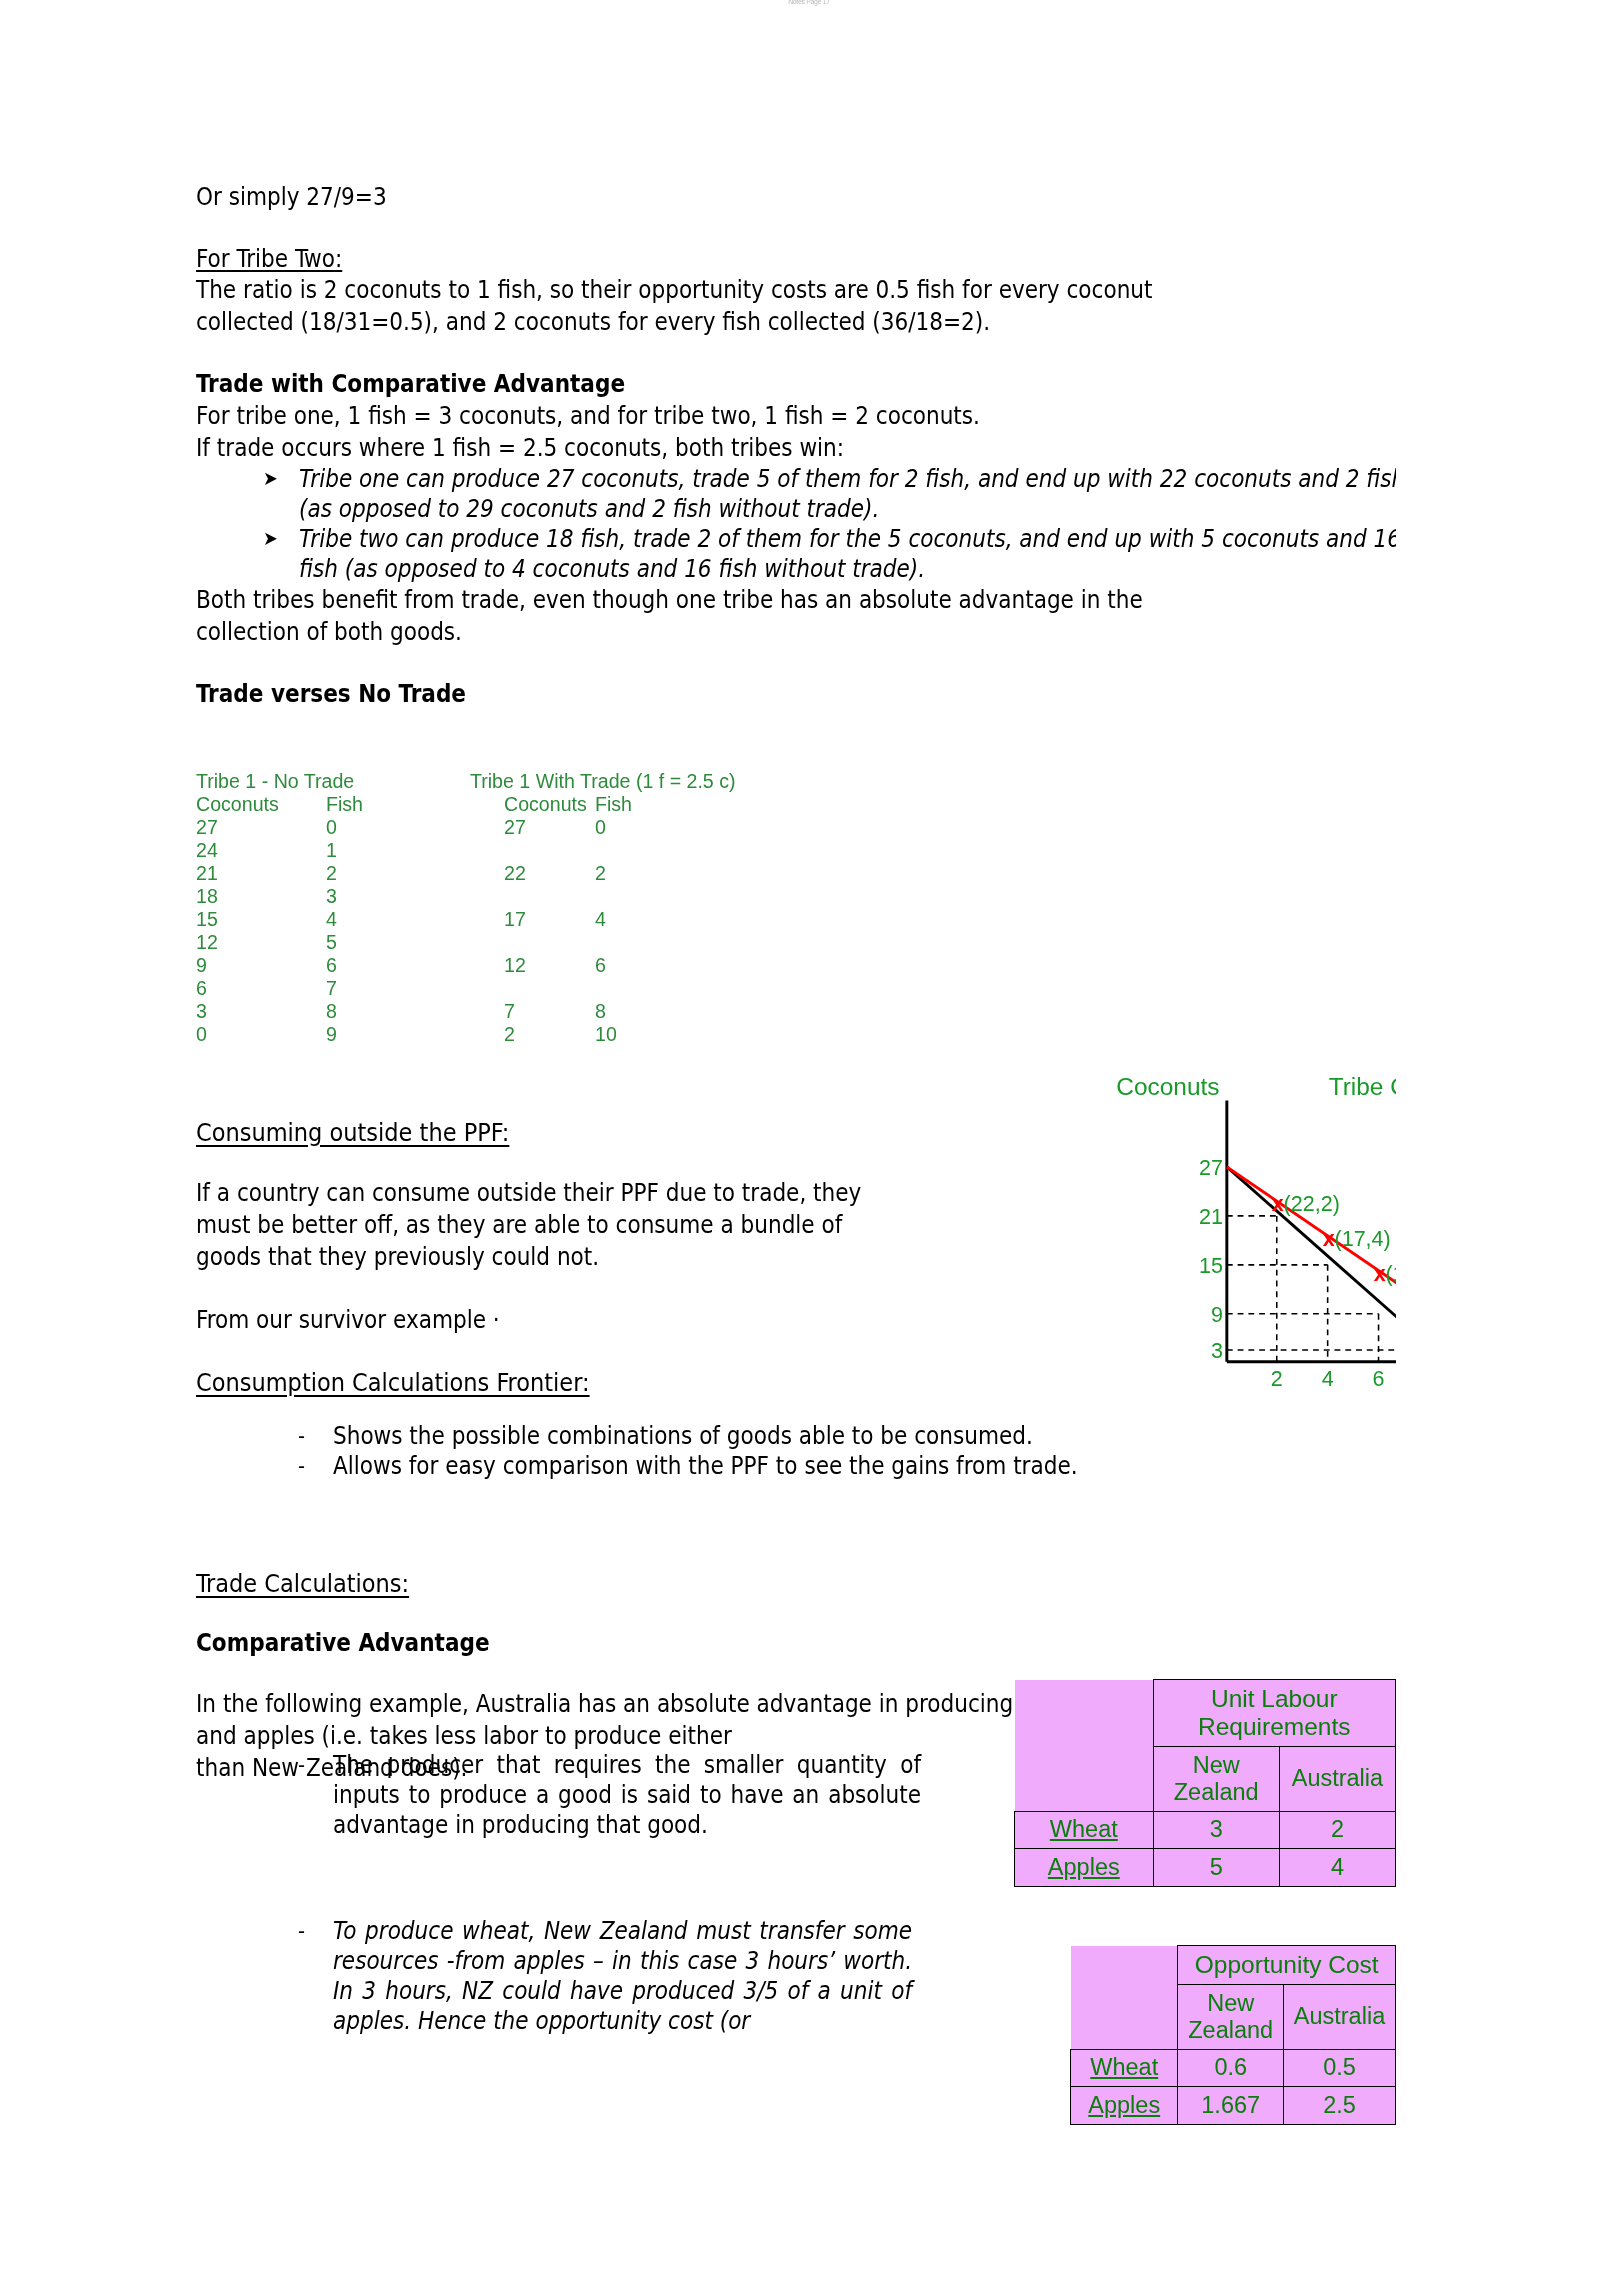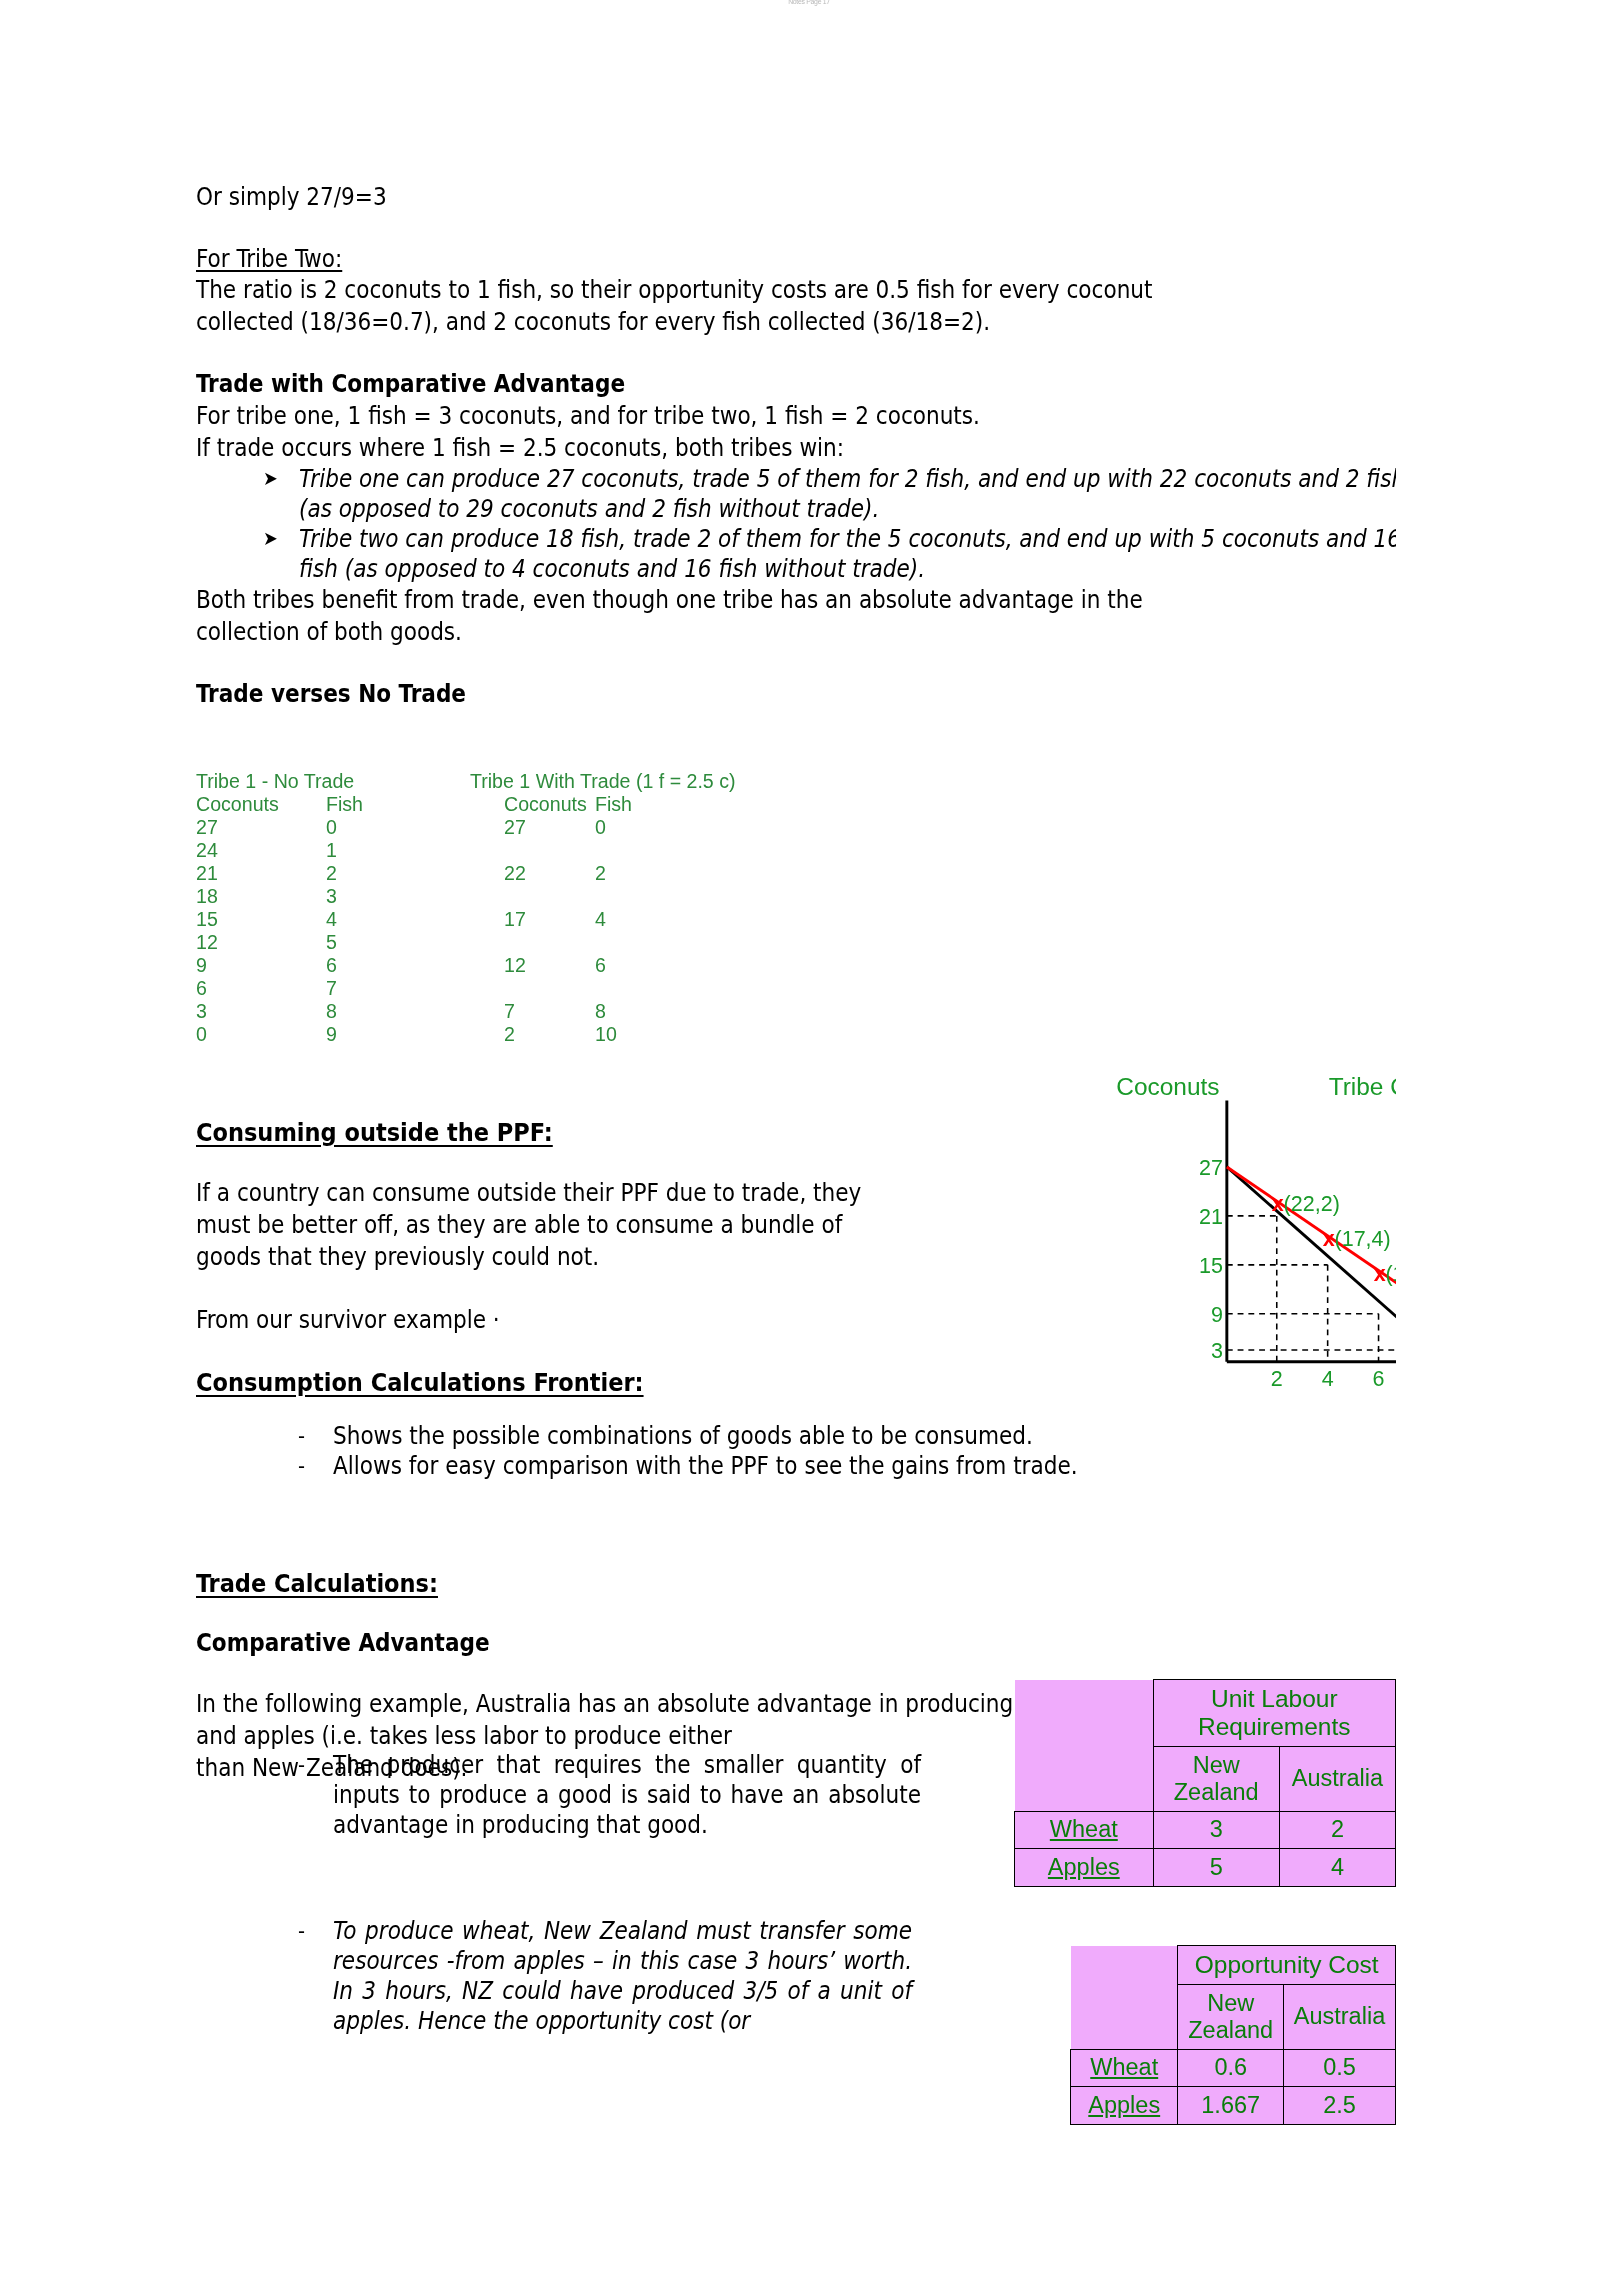--- a/index.html
+++ b/index.html
@@ -69,21 +69,21 @@
     line-height: 31px;
     color: #000;
     font-weight: bold;
     margin: 0;
   }
   .ul-bold-head {
     font-family: "DejaVu Sans Condensed", "Liberation Sans", sans-serif;
     font-size: 25px;
     line-height: 31px;
     color: #000;
-    font-weight: bold;
+    font-weight: normal;
     text-decoration: underline;
     text-underline-offset: 3.9px;
     margin: 0;
     display: inline-block;
   }
 
   
   .arrow-list {
     margin: 0;
     padding: 0;
@@ -197,21 +197,21 @@
   <div class="header-artifact">Notes Page 17</div>
 
   <div class="body-col">
 
     <p class="ptxt">Or simply 27/9=3</p>
 
     <div class="gap-md"></div>
 
     <div><span class="ul-head">For Tribe Two:</span></div>
     <p class="ptxt">The ratio is 2 coconuts to 1 fish, so their opportunity costs are 0.5 fish for every coconut</p>
-    <p class="ptxt">collected (18/36=0.7), and 2 coconuts for every fish collected (36/18=2).</p>
+    <p class="ptxt">collected (18/31=0.5), and 2 coconuts for every fish collected (36/18=2).</p>
 
     <div class="gap-md"></div>
 
     <p class="bold-head">Trade with Comparative Advantage</p>
     <p class="ptxt">For tribe one, 1 fish = 3 coconuts, and for tribe two, 1 fish = 2 coconuts.</p>
     <p class="ptxt">If trade occurs where 1 fish = 2.5 coconuts, both tribes win:</p>
 
     <ul class="arrow-list">
       <li class="arrow-item">
         <span class="marker">➤</span>

